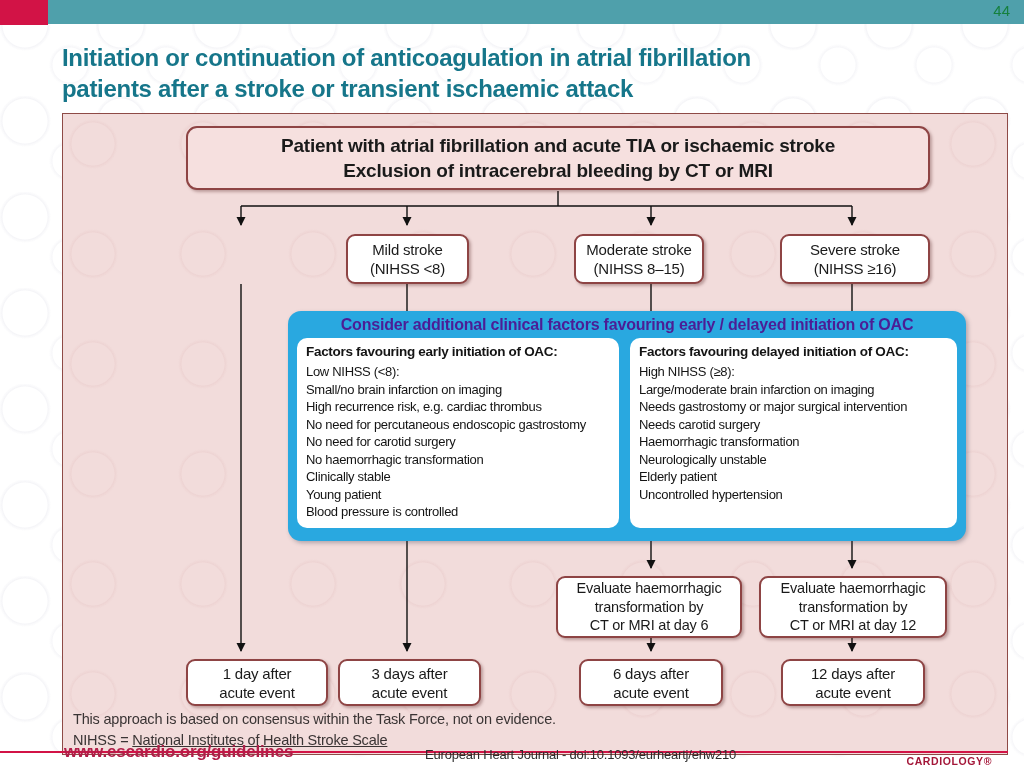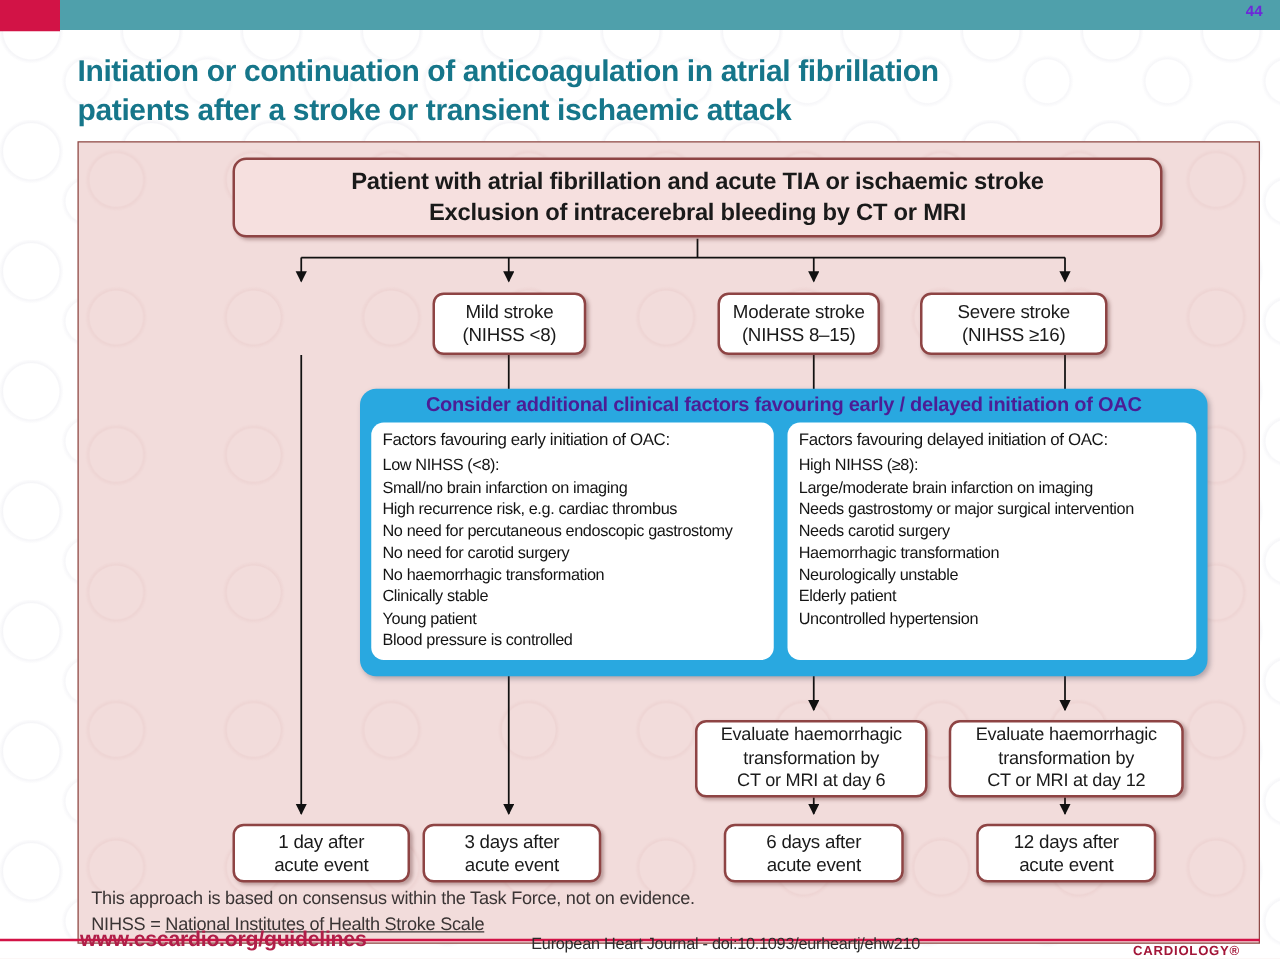--- a/index.html
+++ b/index.html
@@ -7,21 +7,21 @@
     width:1024px;height:767px;position:relative;overflow:hidden;
     font-family:"Liberation Sans","DejaVu Sans",sans-serif;
     background-color:#ffffff;
     background-image:
       radial-gradient(circle at 25px 25px, transparent 22px, rgba(185,185,205,0.14) 23px, transparent 26px),
       radial-gradient(circle at 70px 65px, transparent 17px, rgba(185,185,205,0.12) 18px, transparent 21px);
     background-size:96px 96px;
   }
   .topbar{position:absolute;left:0;top:0;width:1024px;height:24px;background:#4FA0AB;}
   .topbar-accent{position:absolute;left:0;top:0;width:48px;height:25px;background:#D21346;}
-  .page-num{position:absolute;right:14px;top:2px;font-size:12px;color:#6d28d9;font-weight:bold;}
+  .page-num{position:absolute;right:14px;top:2px;font-size:15px;color:#15803d;font-weight:normal;}
   .slide-title{
     position:absolute;left:62px;top:42px;width:940px;
     font-size:24px;line-height:31px;font-weight:bold;color:#16768A;
     letter-spacing:-0.3px;white-space:pre-line;
   }
   .flow{
     position:absolute;left:62px;top:113px;width:946px;height:642px;
     background-color:#F2DCDB;border:1px solid #8E4A46;box-sizing:border-box;
     background-image:radial-gradient(circle at 30px 30px, transparent 21px, rgba(200,140,140,0.10) 22px, transparent 25px);
     background-size:110px 110px;
@@ -44,21 +44,21 @@
     background:#29A8E0;border-radius:13px;box-shadow:2px 2px 4px rgba(60,60,80,0.35);
   }
   .consider-header{
     color:#4c1d95;font-weight:bold;font-size:16px;text-align:center;
     padding-top:5px;letter-spacing:-0.2px;
   }
   .factor-box{
     position:absolute;top:27px;height:190px;background:#ffffff;border-radius:10px;
     box-sizing:border-box;padding:6px 9px;color:#141414;
   }
-  .factor-heading{font-weight:normal;font-size:13.5px;letter-spacing:-0.3px;margin-bottom:4px;}
+  .factor-heading{font-weight:bold;font-size:13.5px;letter-spacing:-0.3px;margin-bottom:4px;}
   .factor-items{font-size:13px;line-height:17.5px;letter-spacing:-0.3px;white-space:pre-line;}
   .eval{top:462px;height:62px;font-size:14.5px;line-height:18.5px;}
   .dayb{top:545px;height:47px;font-size:15px;line-height:19px;}
   .start-oac{
     position:absolute;left:18px;top:547px;width:88px;z-index:2;
     color:#C41424;font-weight:bold;font-size:20px;line-height:24px;
     text-align:center;white-space:pre-line;
   }
   .footnote1{position:absolute;left:10px;top:597px;font-size:14.5px;color:#3A3434;z-index:2;letter-spacing:-0.2px;}
   .footnote2{position:absolute;left:10px;top:618px;font-size:14.5px;color:#3A3434;z-index:2;letter-spacing:-0.2px;}
@@ -108,21 +108,21 @@
     </g>
   </svg>
 
   <div class="fbox patient-box">Patient with atrial fibrillation and acute TIA or ischaemic stroke
 Exclusion of intracerebral bleeding by CT or MRI</div>
 
   <div class="fbox sev" style="left:283px;width:123px;">Mild stroke
 (NIHSS &lt;8)</div>
   <div class="fbox sev" style="left:511px;width:130px;">Moderate stroke
 (NIHSS 8–15)</div>
-  <div class="fbox sev" style="left:673px;width:150px;">Severe stroke
+  <div class="fbox sev" style="left:717px;width:150px;">Severe stroke
 (NIHSS ≥16)</div>
 
   <div class="consider">
     <div class="consider-header">Consider additional clinical factors favouring early / delayed initiation of OAC</div>
     <div class="factor-box" style="left:9px;width:322px;">
       <div class="factor-heading">Factors favouring early initiation of OAC:</div>
       <div class="factor-items">Low NIHSS (&lt;8):
 Small/no brain infarction on imaging
 High recurrence risk, e.g. cardiac thrombus
 No need for percutaneous endoscopic gastrostomy

